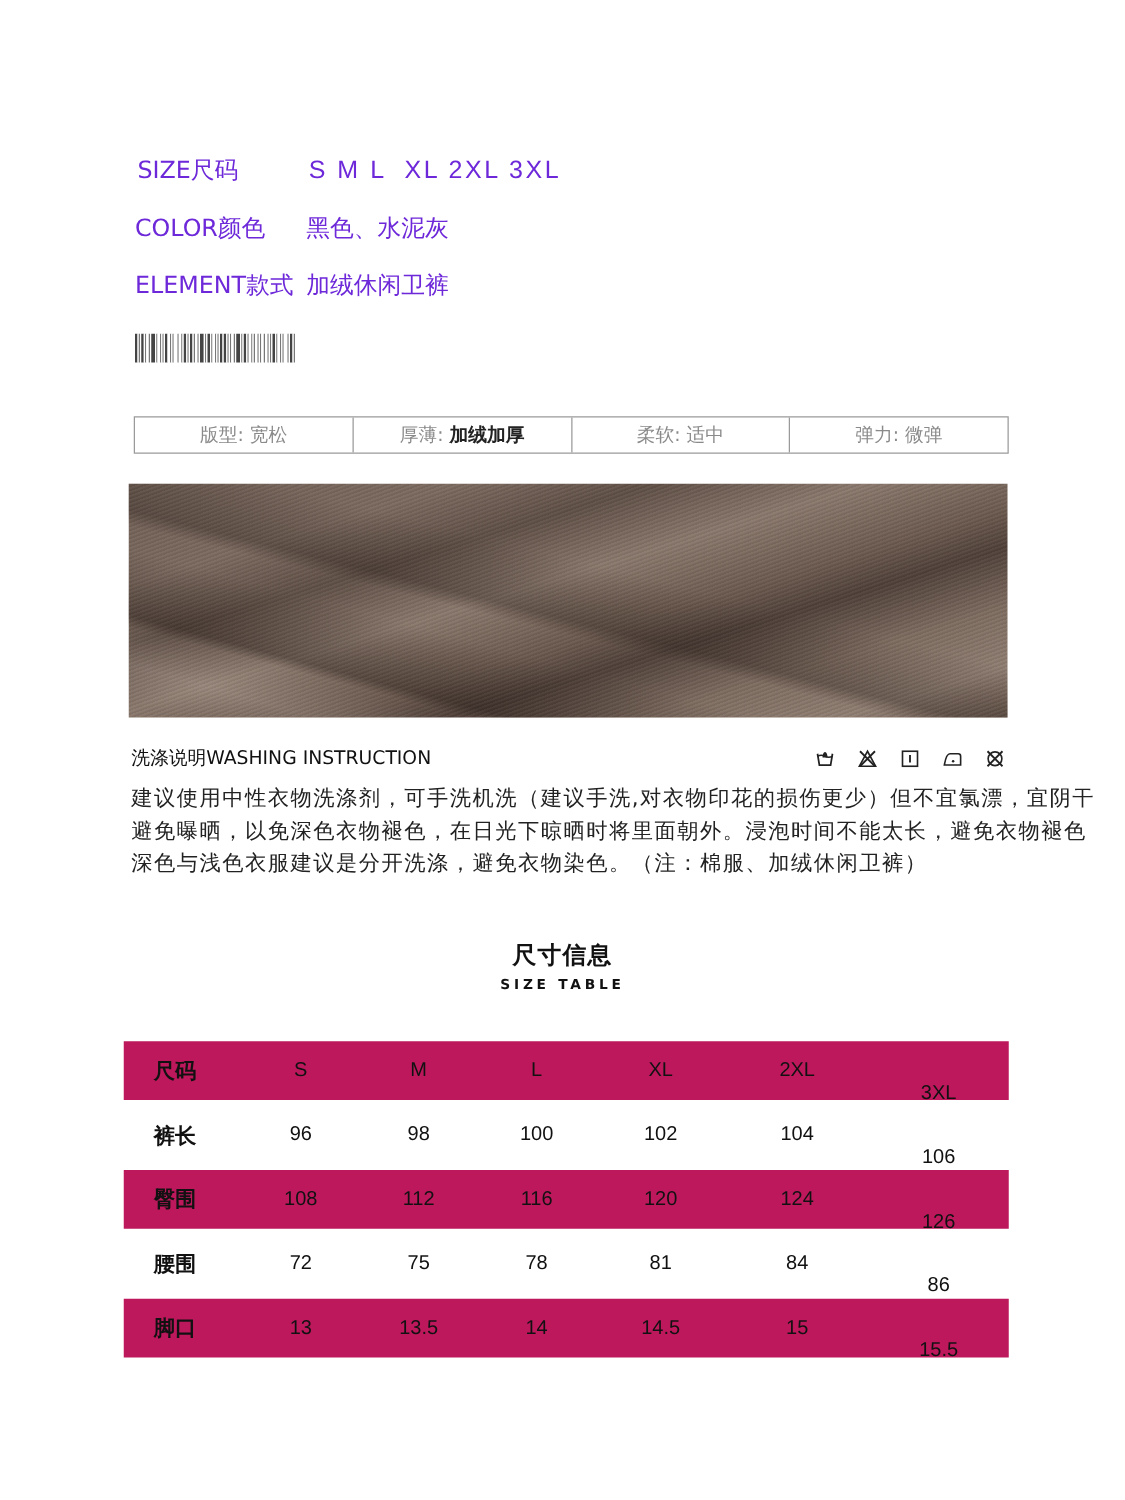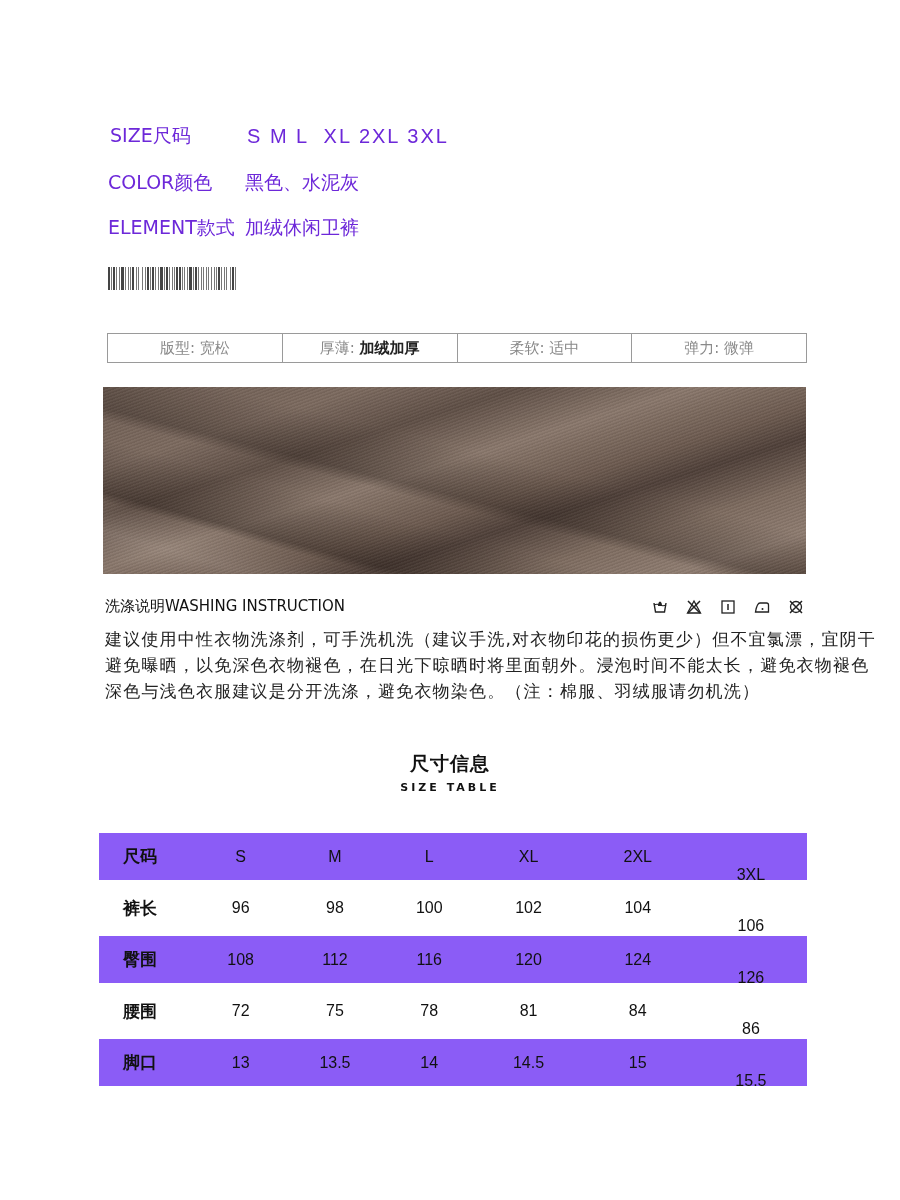--- a/index.html
+++ b/index.html
@@ -36,21 +36,21 @@
   .wash-icons .wicon { width: 16px; height: 16px; display: block; }
   .wash-text { position: absolute; left: 105px; top: 626px; width: 700px; font-size: 17px; line-height: 26px; color: #222; letter-spacing: 1.2px; }
   .wash-text div { white-space: nowrap; }
 
   .size-heading { position: absolute; left: 0; width: 900px; top: 751px; text-align: center; }
   .size-heading .cn { font-size: 19px; font-weight: bold; color: #111; letter-spacing: 1px; }
   .size-heading .en { font-size: 11px; font-weight: bold; letter-spacing: 3px; color: #111; margin-top: 4px; }
 
   .size-table { position: absolute; left: 99px; top: 833px; width: 708px; }
   .size-row { display: flex; align-items: center; height: 47px; }
-  .size-row.shade { background: #8b5cf6; }
+  .size-row.shade { background: #be185d; }
   .size-row.r1 { height: 56px; }
   .size-row.r3 { height: 56px; }
   .size-row .c { font-family: "Liberation Sans", sans-serif; font-size: 16px; color: #111; text-align: center; }
   .size-row .c0 { width: 95px; text-align: left; padding-left: 24px; font-family: "DejaVu Sans", sans-serif; font-size: 17px; font-weight: bold; }
   .size-row .c1 { width: 95px; }
   .size-row .c2 { width: 95px; }
   .size-row .c3 { width: 95px; }
   .size-row .c4 { width: 105px; }
   .size-row .c5 { width: 115px; }
   .size-row .c6 { width: 113px; margin-top: 36px; }
@@ -214,21 +214,21 @@
   </svg>
   <svg class="wicon" viewBox="0 0 16 16">
     <circle cx="8" cy="8" r="5.5" fill="none" stroke="#222" stroke-width="1.3"></circle>
     <path d="M2 2 L14 14 M14 2 L2 14" stroke="#222" stroke-width="1.5"></path>
   </svg>
 </div>
 
 <div class="wash-text">
   <div>建议使用中性衣物洗涤剂，可手洗机洗（建议手洗,对衣物印花的损伤更少）但不宜氯漂，宜阴干</div>
   <div>避免曝晒，以免深色衣物褪色，在日光下晾晒时将里面朝外。浸泡时间不能太长，避免衣物褪色</div>
-  <div>深色与浅色衣服建议是分开洗涤，避免衣物染色。（注：棉服、羽绒服请勿机洗）</div>
+  <div>深色与浅色衣服建议是分开洗涤，避免衣物染色。（注：棉服、加绒休闲卫裤）</div>
 </div>
 
 <div class="size-heading">
   <div class="cn">尺寸信息</div>
   <div class="en">SIZE TABLE</div>
 </div>
 
 <div class="size-table">
   <div class="size-row shade">
     <div class="c c0">尺码</div>

